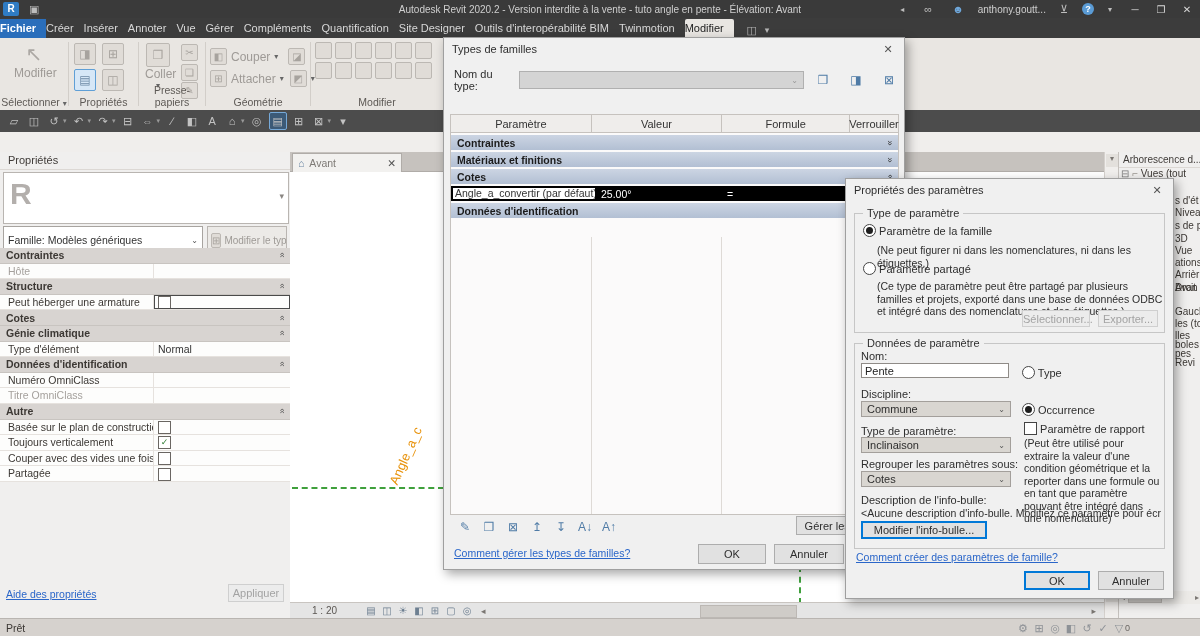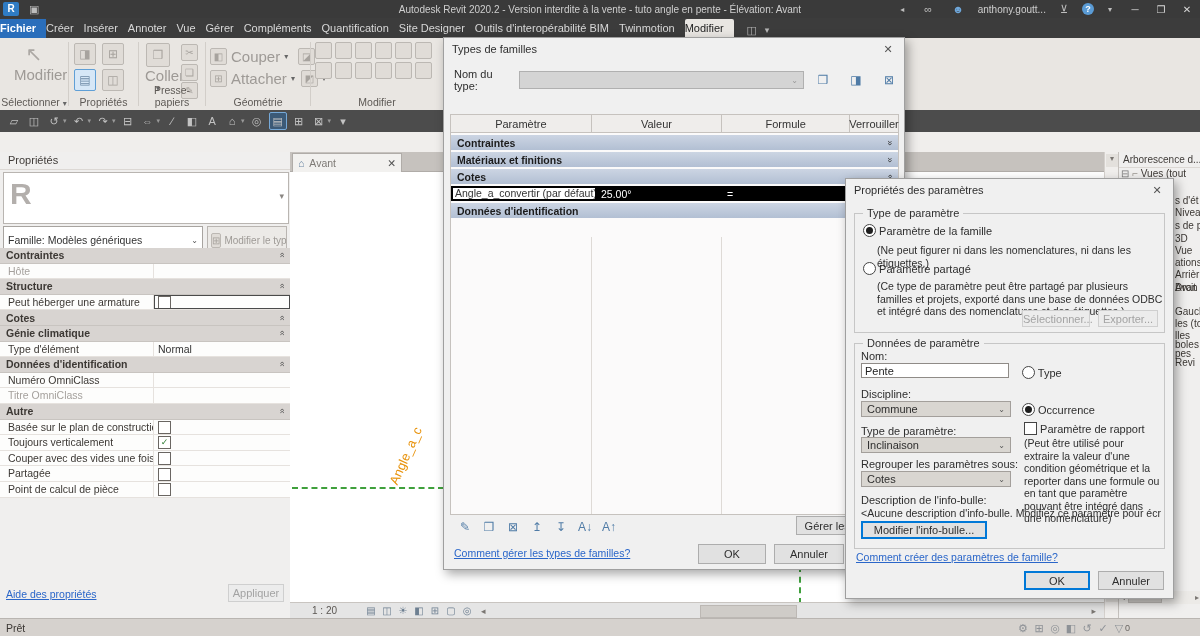--- a/index.html
+++ b/index.html
@@ -24,21 +24,21 @@
   .tab.active{background:#e9e6e2;color:#222;border-radius:2px 2px 0 0}
   .tabextra{display:flex;align-items:center;gap:3px;margin-left:8px;color:#b5b5b5;font-size:9px}
   
   .ribbon{position:absolute;left:0;top:38px;width:1200px;height:72px;background:#e9e6e2;border-bottom:1px solid #cfcbc7}
   .rsep{position:absolute;top:4px;bottom:4px;width:1px;background:#d2cec9}
   .plabel{position:absolute;bottom:1px;left:0;right:0;text-align:center;color:#5d5955;font-size:10.5px}
   .ric{display:inline-block;width:20px;height:20px;border:1px solid #bcb8b3;background:#e0dcd7;border-radius:2px;
        color:#a7a39e;text-align:center;line-height:20px;font-size:12px}
   .ric.sm{width:15px;height:15px;line-height:15px;font-size:10px}
   .ric.hl{border:1px solid #5f9fd6;background:#d6e7f7;color:#6d89a5}
-  .rtext{font-size:15px;color:#9e9a96}
+  .rtext{font-size:12px;color:#9e9a96}
   
   .qat{position:absolute;left:0;top:110px;width:1200px;height:22px;background:#4c4c4c;display:flex;align-items:center;padding-left:4px}
   .qi{display:inline-block;min-width:16px;height:16px;margin:0 2px;color:#c3c3c3;text-align:center;line-height:16px;font-size:11px}
   .qi.hl{border:1px solid #76a9d8;background:#3c5a77;border-radius:2px}
   .qcaret{color:#9a9a9a;font-size:7px;margin:0 2px 0 -1px}
   .optbar{position:absolute;left:0;top:132px;width:1200px;height:20px;background:#f0eeec;border-bottom:1px solid #d8d4d0}
   
   .propal{position:absolute;left:0;top:152px;width:290px;height:466px;background:#f0efee;border-right:1px solid #c5c1bd}
   .propal-h{height:17px;line-height:17px;padding-left:8px;color:#3f3b38;background:#f0efee;border-bottom:1px solid #dcd8d4}
   .preview{position:absolute;left:3px;top:20px;width:284px;height:50px;background:#fff;border:1px solid #b9b5b1}
@@ -344,26 +344,20 @@
           <div class="pval">
             <span class="cb"></span>
           </div>
         </div>
         <div class="prow">
           <div class="plab">Partagée</div>
           <div class="pval">
             <span class="cb"></span>
           </div>
         </div>
-        <div class="prow">
-          <div class="plab">Point de calcul de pièce</div>
-          <div class="pval">
-            <span class="cb"></span>
-          </div>
-        </div>
       </div>
     <div class="palfoot">
       <a class="link" style="position:absolute;left:6px;top:4px">Aide des propriétés</a>
       <button class="btn disabled" style="left:228px;top:0;width:56px;height:18px">Appliquer</button>
     </div>
   </div>
 
   <div class="canvas">
     <div class="viewtabbar">
       <div class="viewtab">

